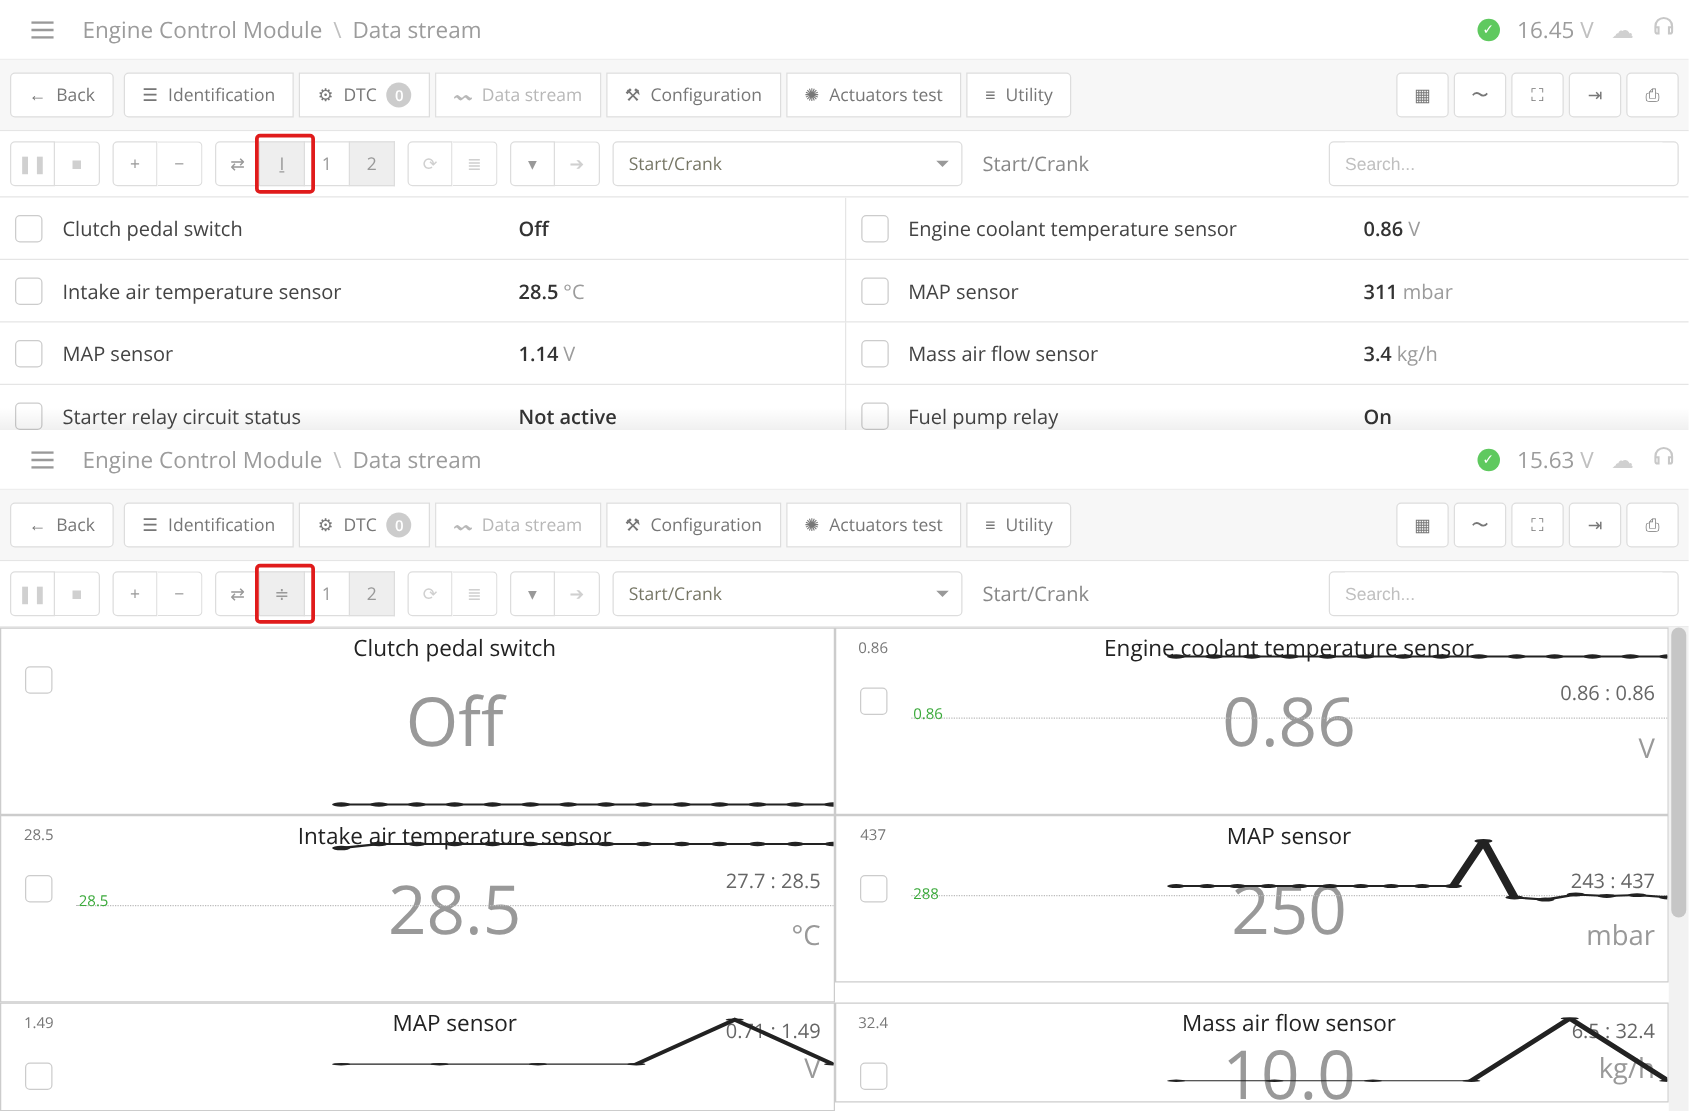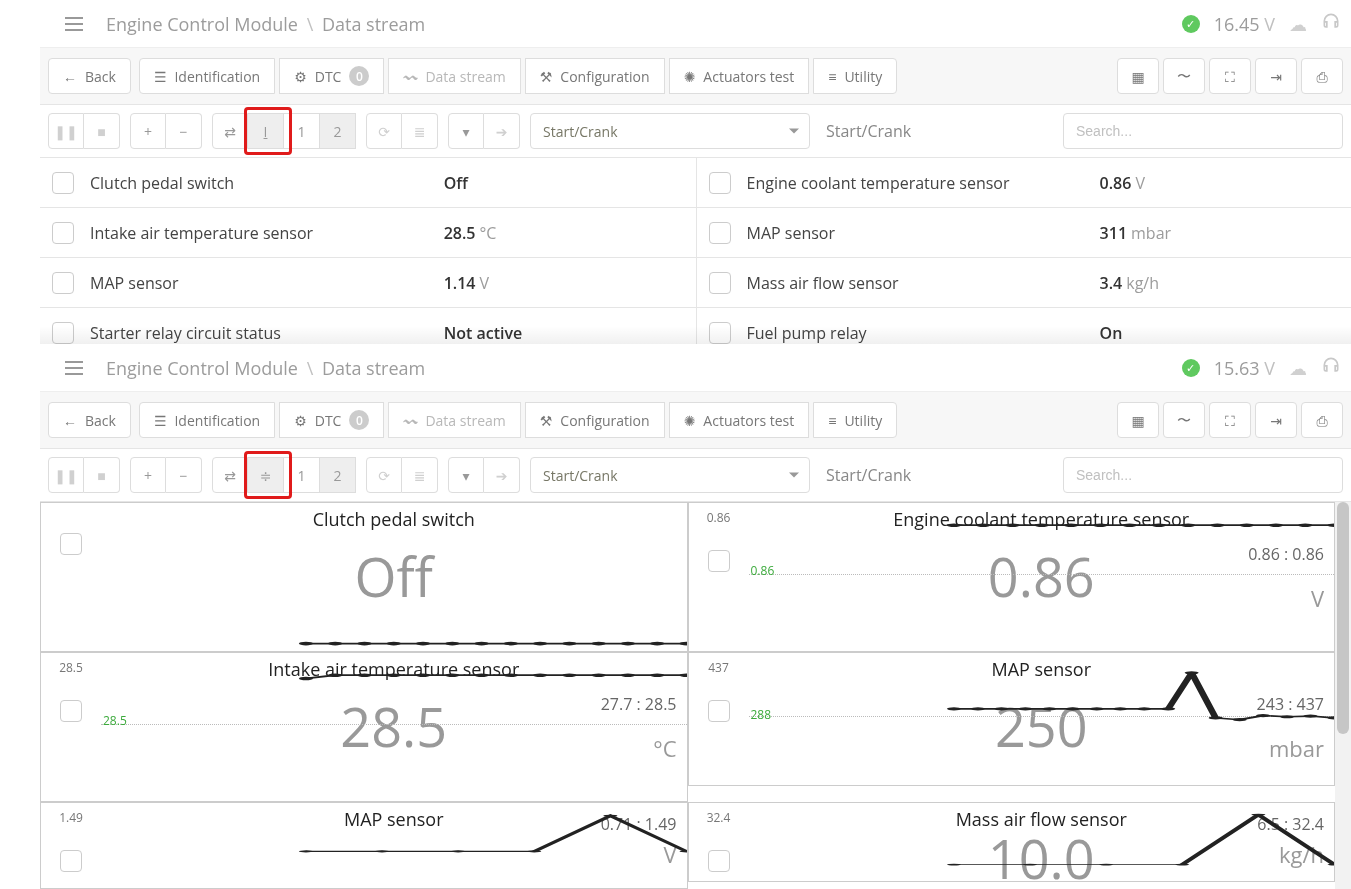--- a/index.html
+++ b/index.html
@@ -71,21 +71,21 @@
   .card .gridline { position:absolute; left:0; right:0; border-top:1px dotted #bbb; }
   .card .gridlabel { position:absolute; font-size:12px; color:#3caa3c; }
   .card .bigval { font-size:54px; color:#999; font-weight:400; line-height:1; }
   .card .range { position:absolute; right:10px; font-size:16px; color:#666; }
   .card .unit { position:absolute; right:10px; font-size:22px; color:#999; }
   svg.spark { position:absolute; left:0; right:0; bottom:0; height:100%; width:100%; }
   svg.spark polyline { fill:none; stroke:#222; stroke-width:1.2; }
   svg.spark circle { fill:#222; }
 
   
-  .stack { display:flex; flex-direction:column; height:889px;padding-left:40px; }
+  .stack { display:flex; flex-direction:column; height:889px; }
   .pane { flex:0 0 auto; overflow:hidden; }
   .pane.top { height:344px; position:relative; }
   .pane.top:after { content:""; position:absolute; left:0; right:0; bottom:0; height:18px; background:linear-gradient(to bottom, rgba(0,0,0,0), rgba(0,0,0,0.06)); }
   .pane.bottom { height:545px; }
 </style>
 </head>
 <body>
 
 <div class="stack">
 

